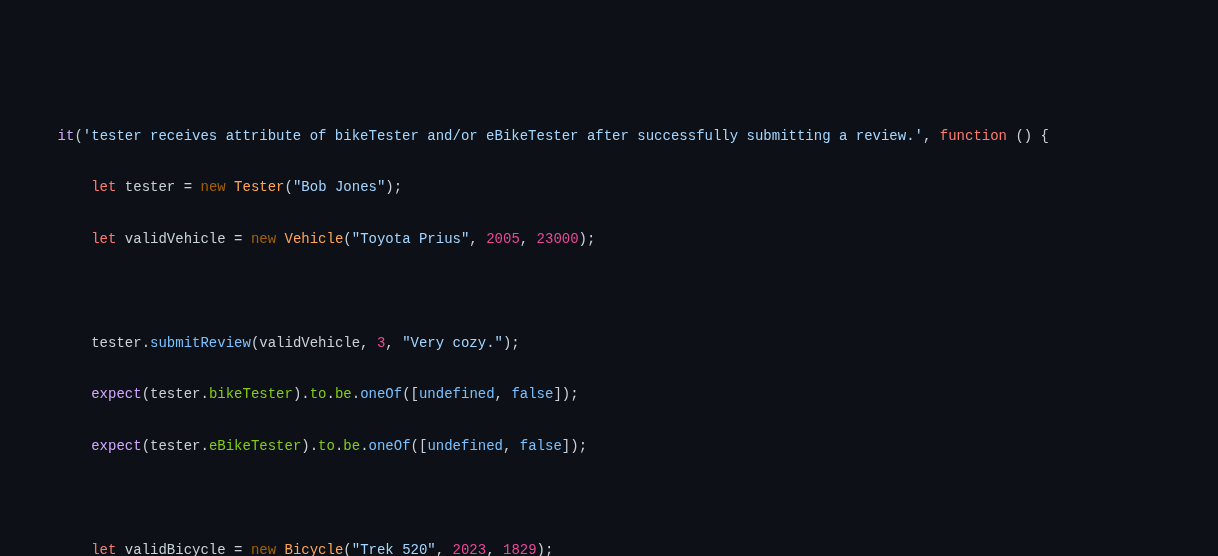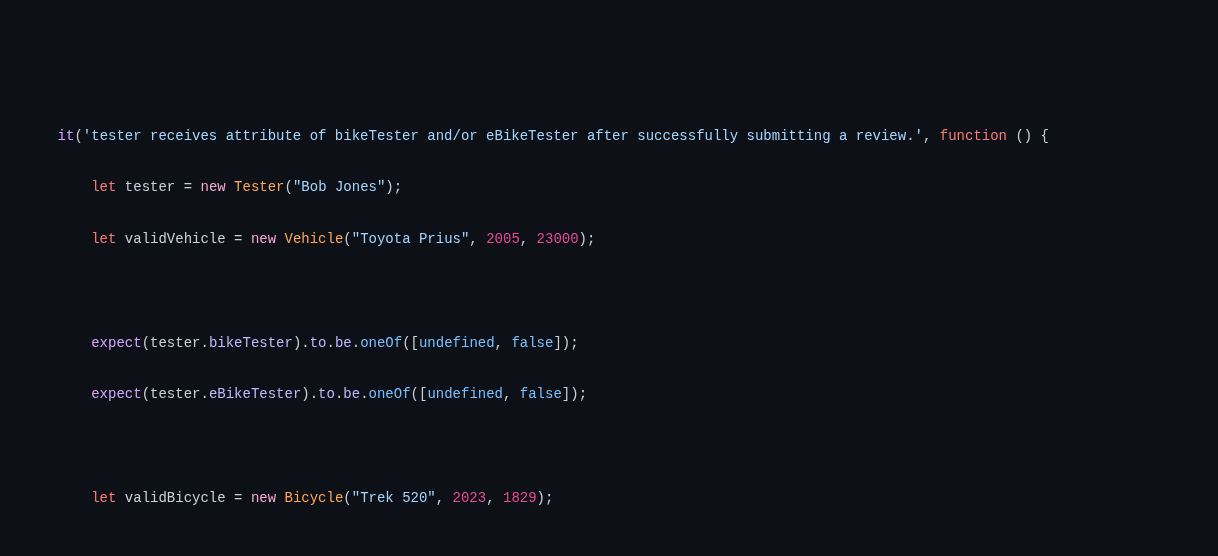--- a/index.html
+++ b/index.html
@@ -15,39 +15,40 @@
       line-height: 1.85;
       padding: 20px 24px;
       white-space: pre;
       overflow-x: auto;
     }
     .line {
       display: block;
     }
     .k-func { color: #d2a8ff; }
     .k-decl { color: #ff7b72; }
-    .k-new { color: #f9a8d4; }
+    .k-new { color: #a16207; }
     .k-bool { color: #79c0ff; margin-top: 44px; }
     .str { color: #a5d6ff; }
     .num { color: #ec4899; }
     .cls { color: #ffa657; }
     .method { color: #79c0ff; }
-    .prop { color: #c4b5fd; }
+    .prop { color: #84cc16; }
     .ident { color: #c9d1d9; }
     .punct { color: #c9d1d9; }
   </style>
 </head>
 <body>
 
 
 
 <div><span class="line"><span>    </span><span class="k-func">it</span><span class="punct">(</span><span class="str">'tester receives attribute of bikeTester and/or eBikeTester after successfully submitting a review.'</span><span class="punct">, </span><span class="k-decl">function</span><span class="punct"> () {</span></span>
 <span class="line"><span>        </span><span class="k-decl">let</span><span class="punct"> </span><span class="ident">tester</span><span class="punct"> = </span><span class="k-new">new</span><span class="punct"> </span><span class="cls">Tester</span><span class="punct">(</span><span class="str">"Bob Jones"</span><span class="punct">);</span></span>
 <span class="line"><span>        </span><span class="k-decl">let</span><span class="punct"> </span><span class="ident">validVehicle</span><span class="punct"> = </span><span class="k-new">new</span><span class="punct"> </span><span class="cls">Vehicle</span><span class="punct">(</span><span class="str">"Toyota Prius"</span><span class="punct">, </span><span class="num">2005</span><span class="punct">, </span><span class="num">23000</span><span class="punct">);</span></span>
 <span class="line"> </span>
+<span class="line"><span>        </span><span class="ident">tester</span><span class="punct">.</span><span class="method">submitReview</span><span class="punct">(</span><span class="ident">validVehicle</span><span class="punct">, </span><span class="num">3</span><span class="punct">, </span><span class="str">"Very cozy."</span><span class="punct">);</span></span>
 <span class="line"><span>        </span><span class="k-func">expect</span><span class="punct">(</span><span class="ident">tester</span><span class="punct">.</span><span class="prop">bikeTester</span><span class="punct">).</span><span class="prop">to</span><span class="punct">.</span><span class="prop">be</span><span class="punct">.</span><span class="method">oneOf</span><span class="punct">([</span><span class="k-bool">undefined</span><span class="punct">, </span><span class="k-bool">false</span><span class="punct">]);</span></span>
 <span class="line"><span>        </span><span class="k-func">expect</span><span class="punct">(</span><span class="ident">tester</span><span class="punct">.</span><span class="prop">eBikeTester</span><span class="punct">).</span><span class="prop">to</span><span class="punct">.</span><span class="prop">be</span><span class="punct">.</span><span class="method">oneOf</span><span class="punct">([</span><span class="k-bool">undefined</span><span class="punct">, </span><span class="k-bool">false</span><span class="punct">]);</span></span>
 <span class="line"> </span>
 <span class="line"><span>        </span><span class="k-decl">let</span><span class="punct"> </span><span class="ident">validBicycle</span><span class="punct"> = </span><span class="k-new">new</span><span class="punct"> </span><span class="cls">Bicycle</span><span class="punct">(</span><span class="str">"Trek 520"</span><span class="punct">, </span><span class="num">2023</span><span class="punct">, </span><span class="num">1829</span><span class="punct">);</span></span>
 
 
 
 
 
 

